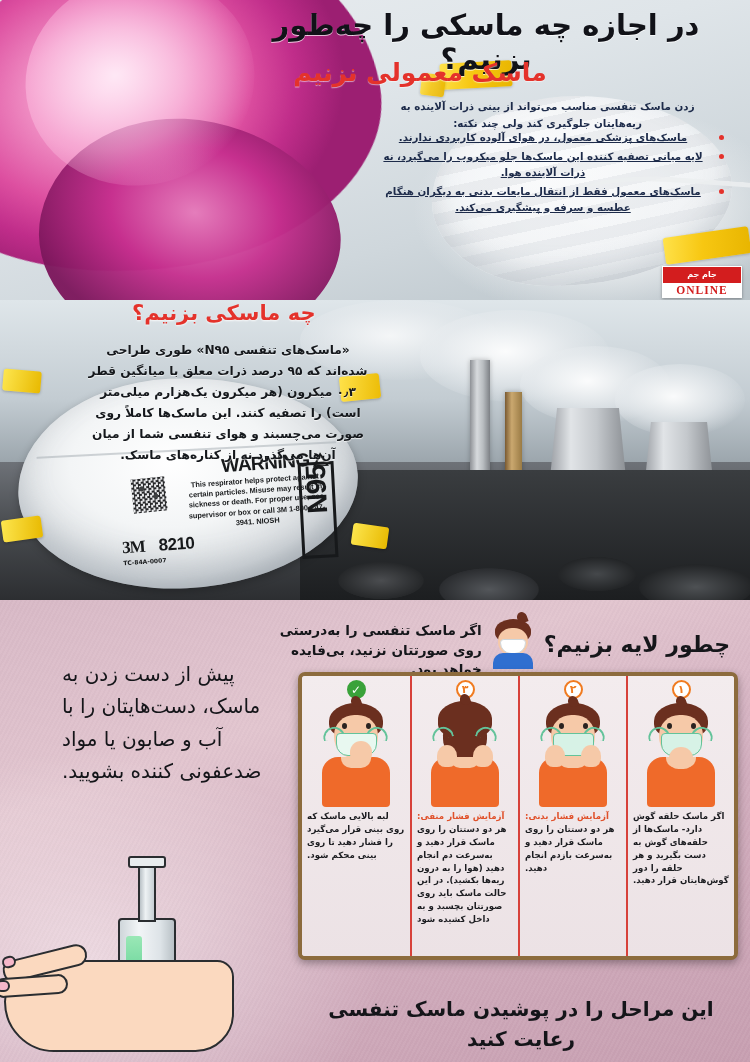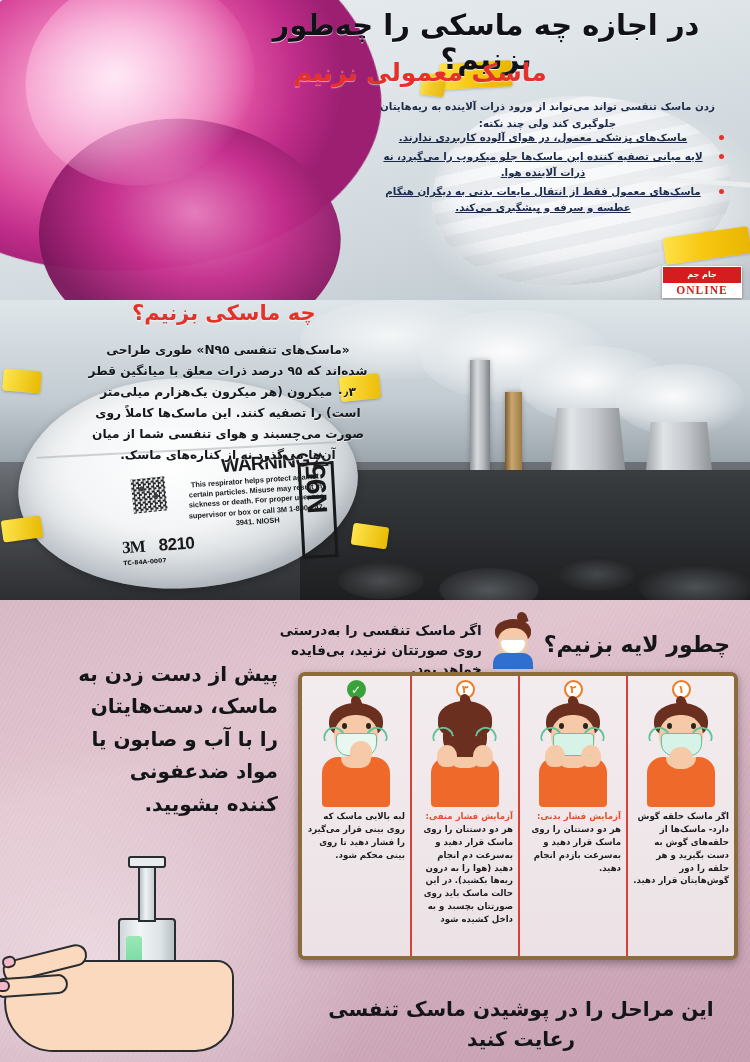--- a/index.html
+++ b/index.html
@@ -368,26 +368,26 @@
     white-space: nowrap;
   }
   .s3-sub {
     font-size: 13.6px; font-weight: bold; color: #15161a;
     line-height: 1.45; text-align: right; flex:1;margin-top:13px;
   }
   .boy-ico { width: 46px; height: 50px; flex: 0 0 46px; position: relative; }
 
   .handwash-text {
     position: absolute;
-    right: 472px; top: 58px;
+    right: 488px; top: 58px;
     width: 200px;
     direction: rtl;
-    text-align: right;
+    text-align: left;
     font-size: 20px;
-    font-weight: bold;
+    font-weight: normal;
     line-height: 1.62;
     color: #141519;
   }
 
   
   .panels {
     position: absolute;
     right: 12px; top: 72px;
     width: 440px; height: 288px;
     background: #efe6e8;
@@ -419,21 +419,21 @@
     margin-bottom: 2px;
     background: #fff;
   }
   .step-num.ok {
     border-color: #3aa23a; color:#fff; background:#3aa23a;
     font-size:12px; line-height:16px;
   }
   .step-img { width: 92px; height: 106px; position: relative; margin-bottom: 3px; }
   .step-cap {
     direction: rtl;
-    text-align: right;
+    text-align: left;
     font-size: 8.6px;
     line-height: 1.5;
     color: #1b1c20;
     font-weight: bold;
     width: 100%;
   }
   .step-cap .ttl { color: #e0502a; display:block; }
 
   
   .b-hair { position:absolute; left:19px; top:2px; width:54px; height:36px; background:#6b2f1f; border-radius:50% 50% 42% 42%; }
@@ -521,21 +521,21 @@
     <div class="nose-hl"></div>
 
     <div class="mask-white"></div>
     <div class="mask-strap"></div>
     <div class="tape-y tape-a"></div>
     <div class="tape-y tape-c"></div>
     <div class="tape-y tape-b"></div>
 
     <div class="title-main">در اجازه چه ماسکی را چه‌طور بزنیم؟</div>
     <div class="title-sub">ماسک معمولی  نزنیم</div>
-    <div class="s1-intro">زدن ماسک تنفسی تواند می‌تواند از ورود ذرات آلاینده به ریه‌هایتان جلوگیری کند ولی چند نکته:</div>
+    <div class="s1-intro">زدن ماسک تنفسی مناسب می‌تواند از بینی ذرات آلاینده به ریه‌هایتان جلوگیری کند ولی چند نکته:</div>
 
     <ul class="s1-list">
       <li><span class="bul"></span><span>ماسک‌های پزشکی معمول، در هوای آلوده کاربردی ندارند.</span></li>
       <li><span class="bul"></span><span>لایه میانی تصفیه کننده این ماسک‌ها جلو میکروب را می‌گیرد، نه ذرات آلاینده هوا.</span></li>
       <li><span class="bul"></span><span>ماسک‌های معمول فقط از انتقال مایعات بدنی به دیگران هنگام عطسه و سرفه و پیشگیری می‌کند.</span></li>
     </ul>
 
     <div class="logo-badge">
       <div class="l1">جام جم</div>
       <div class="l2">ONLINE</div>

